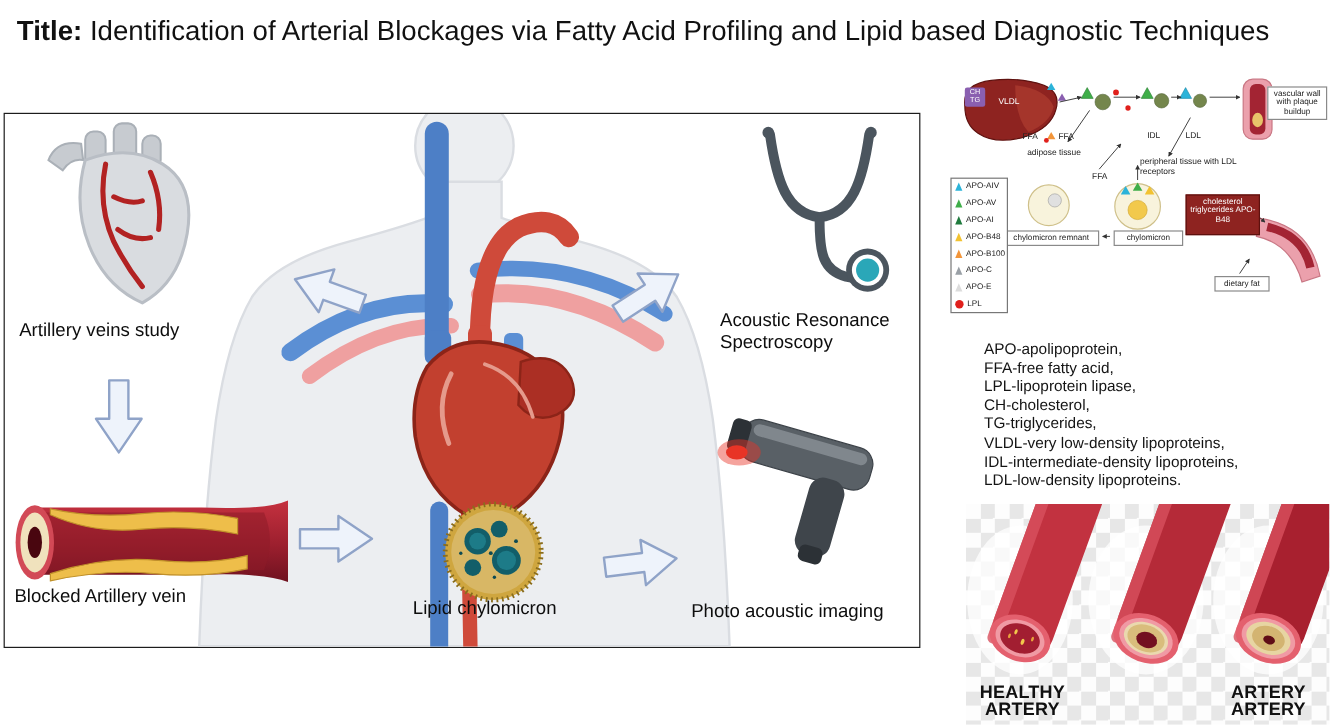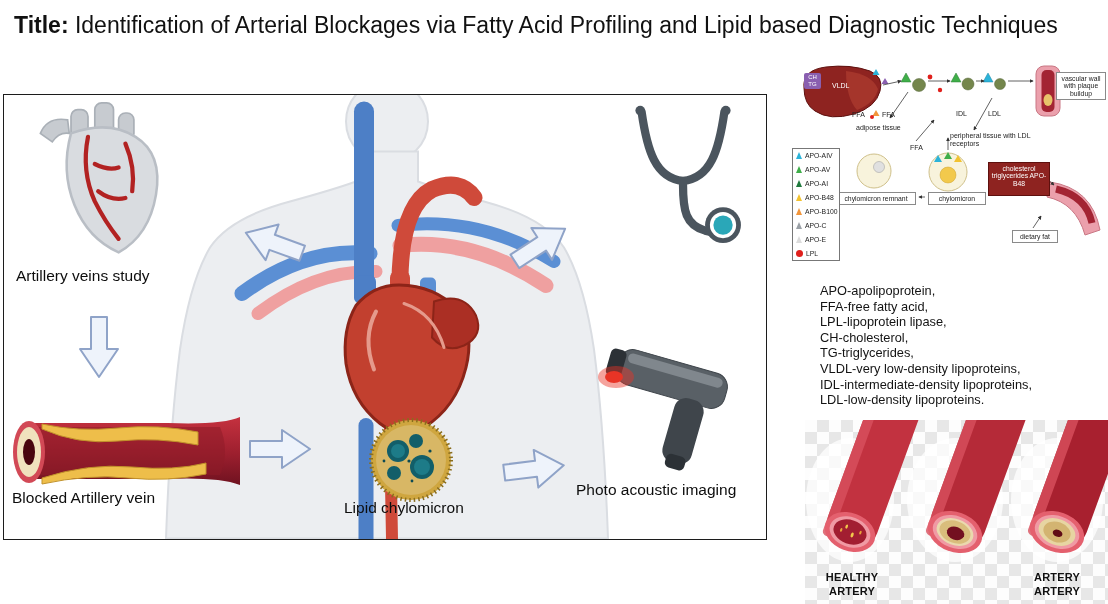--- a/index.html
+++ b/index.html
@@ -37,21 +37,21 @@
   .dotg { display:inline-block; width:7px; height:7px; border-radius:50%; background:#e0201c; flex:none; }
 
   
   .abbr { position:absolute; left:820px; top:283px; width:290px; font-size:12.8px; line-height:15.6px; color:#141414; }
 
   
   .afig { position:absolute; left:805px; top:420px; width:303px; height:184px;
           background: conic-gradient(#e7e7e7 90deg, #fdfdfd 90deg 180deg, #e7e7e7 180deg 270deg, #fdfdfd 270deg);
           background-size:24px 24px; overflow:hidden; }
   .afig svg.fill { position:absolute; left:0; top:0; width:303px; height:150px; }
-  .alabel { position:absolute; bottom:6px; font-size:11px; font-weight:700; line-height:13.5px; text-align:center; color:#111; letter-spacing:0.2px; }
+  .alabel { position:absolute; bottom:6px; font-size:15px; font-weight:700; line-height:13.5px; text-align:center; color:#111; letter-spacing:0.2px; }
 </style>
 </head>
 <body>
 
 <div class="page">
 
   <div class="title">
     <span class="tlabel">Title</span><span class="tlabel">:</span>
     <span>Identification of Arterial Blockages via Fatty Acid Profiling and Lipid based Diagnostic Techniques</span>
   </div>
@@ -182,21 +182,22 @@
     </div>
     <div class="barrow" style="left:498px;top:352px;transform:rotate(-7deg)">
       <svg viewBox="0 0 64 44">
           <polygon points="2,14 34,14 34,3 62,22 34,41 34,30 2,30" fill="#eef3fb" stroke="#8fa3c8" stroke-width="2" stroke-linejoin="round"></polygon>
         </svg>
     </div>
 
     <div class="plabel" style="left:12px;top:172px;width:175px">Artillery veins study</div>
     <div class="plabel" style="left:8px;top:394px;width:185px">Blocked Artillery vein</div>
     <div class="plabel" style="left:340px;top:404px;width:150px">Lipid chylomicron</div>
-    <div class="plabel" style="left:572px;top:386px;width:185px">Photo acoustic imaging</div>
+    <div class="plabel" style="left:596px;top:164px;width:158px">Acoustic Resonance Spectroscopy</div>
+    <div class="plabel" style="left:572px;top:406px;width:185px">Photo acoustic imaging</div>
   </div>
 
   <div class="metab">
     <svg class="fill" viewBox="0 0 320 206">
       <defs>
         <marker id="ah" viewBox="0 0 6 6" markerWidth="5" markerHeight="5" refX="5" refY="3" orient="auto">
             <path d="M0,0L6,3L0,6Z" fill="#333"></path>
           </marker>
       </defs>
       <g>

